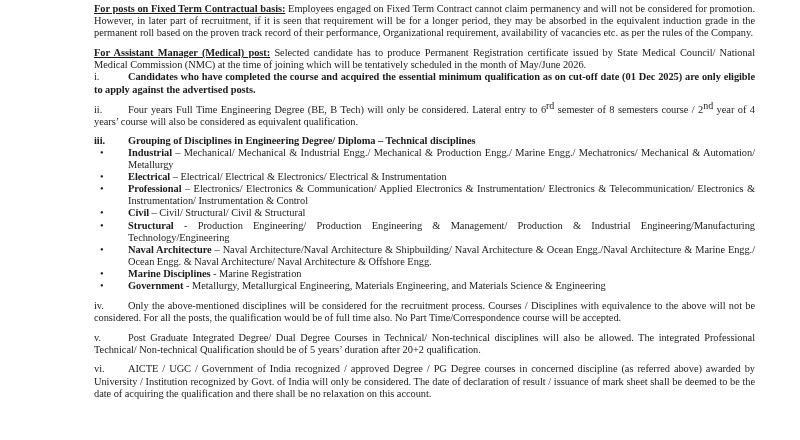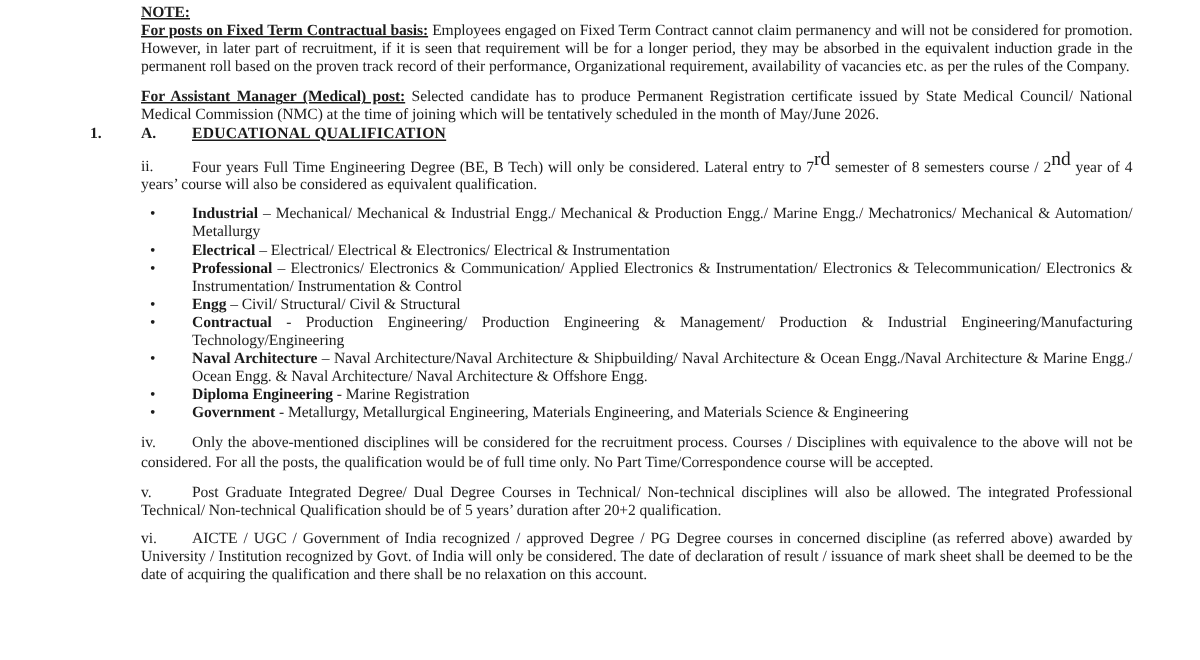--- a/index.html
+++ b/index.html
@@ -58,56 +58,56 @@
     padding-left: 34px;
     text-align: justify;
   }
   li.disc .bullet {
     position: absolute;
     left: 6px;
     top: 0;
   }
   li.disc b { font-weight: bold; }
   sup {
-    font-size: 13px;
+    font-size: 10px;
     line-height: 0;
     vertical-align: super;
   }
 </style>
 </head>
 <body>
 
 <div class="page">
 
   <div class="content">
-    <p><b class="u">NOTE:</b></p>
 
     <p class="mb8"><b class="u">For posts on Fixed Term Contractual basis:</b><span> Employees engaged on Fixed Term Contract cannot claim permanency and will not be considered for promotion. However, in later part of recruitment, if it is seen that requirement will be for a longer period, they may be absorbed in the equivalent induction grade in the permanent roll based on the proven track record of their performance, Organizational requirement, availability of vacancies etc. as per the rules of the Company.</span></p>
 
     <p class="mb10"><b class="u">For Assistant Manager (Medical) post:</b><span> Selected candidate has to produce Permanent Registration certificate issued by State Medical Council/ National Medical Commission (NMC) at the time of joining which will be tentatively scheduled in the month of May/June 2026.</span></p>
   </div>
 
-  <div class="sec-head"><span class="sec-num">1.</span><span class="sec-letter">A.</span><span class="sec-title">EDUCATIONAL QUALIFICATION</span></div>
 
   <div class="content">
+    <p class="mb8"><span class="num">i.</span><span class="bold-text">Candidates who have completed the course and acquired the essential minimum qualification as on cut-off date (01 Dec 2025) are only eligible to apply against the advertised posts.</span></p>
 
-    <p class="mb7"><span class="num">ii.</span><span>Four years Full Time Engineering Degree (BE, B Tech) will only be considered. Lateral entry to 7</span><sup>rd</sup><span> semester of 8 semesters course / 2</span><sup>nd</sup><span> year of 4 years’ course will also be considered as equivalent qualification.</span></p>
+    <p class="mb7"><span class="num">ii.</span><span>Four years Full Time Engineering Degree (BE, B Tech) will only be considered. Lateral entry to 6</span><sup>rd</sup><span> semester of 8 semesters course / 2</span><sup>nd</sup><span> year of 4 years’ course will also be considered as equivalent qualification.</span></p>
 
+    <p><span class="num num-bold">iii.</span><span class="bold-text">Grouping of Disciplines in Engineering Degree/ Diploma – Technical disciplines</span></p>
 
     <ul class="disc-list">
       <li class="disc"><span class="bullet">•</span><b>Industrial</b><span> – Mechanical/ Mechanical &amp; Industrial Engg./ Mechanical &amp; Production Engg./ Marine Engg./ Mechatronics/ Mechanical &amp; Automation/ Metallurgy</span></li>
       <li class="disc"><span class="bullet">•</span><b>Electrical</b><span> – Electrical/ Electrical &amp; Electronics/ Electrical &amp; Instrumentation</span></li>
       <li class="disc"><span class="bullet">•</span><b>Professional</b><span> –  Electronics/ Electronics &amp; Communication/ Applied Electronics &amp; Instrumentation/ Electronics &amp; Telecommunication/ Electronics &amp; Instrumentation/ Instrumentation &amp; Control</span></li>
-      <li class="disc"><span class="bullet">•</span><b>Engg</b><span> – Civil/ Structural/ Civil &amp; Structural</span></li>
-      <li class="disc"><span class="bullet">•</span><b>Contractual</b><span> - Production Engineering/ Production Engineering &amp; Management/ Production &amp; Industrial Engineering/Manufacturing Technology/Engineering</span></li>
+      <li class="disc"><span class="bullet">•</span><b>Civil</b><span> – Civil/ Structural/ Civil &amp; Structural</span></li>
+      <li class="disc"><span class="bullet">•</span><b>Structural</b><span> - Production Engineering/ Production Engineering &amp; Management/ Production &amp; Industrial Engineering/Manufacturing Technology/Engineering</span></li>
       <li class="disc"><span class="bullet">•</span><b>Naval Architecture</b><span> –  Naval Architecture/Naval Architecture &amp; Shipbuilding/ Naval Architecture &amp; Ocean Engg./Naval Architecture &amp; Marine Engg./ Ocean Engg. &amp; Naval Architecture/ Naval Architecture &amp; Offshore Engg.</span></li>
-      <li class="disc"><span class="bullet">•</span><b>Diploma Engineering</b><span> - Marine Registration</span></li>
+      <li class="disc"><span class="bullet">•</span><b>Marine Disciplines</b><span> - Marine Registration</span></li>
       <li class="disc"><span class="bullet">•</span><b>Government</b><span> - Metallurgy, Metallurgical Engineering, Materials Engineering, and Materials Science &amp; Engineering</span></li>
     </ul>
 
-    <p class="mb8"><span class="num">iv.</span><span>Only the above-mentioned disciplines will be considered for the recruitment process. Courses / Disciplines with equivalence to the above will not be considered. For all the posts, the qualification would be of full time only. No Part Time/Correspondence course will be accepted.</span></p>
+    <p class="mb8"><span class="num">iv.</span><span>Only the above-mentioned disciplines will be considered for the recruitment process. Courses / Disciplines with equivalence to the above will not be considered. For all the posts, the qualification would be of full time also. No Part Time/Correspondence course will be accepted.</span></p>
 
     <p class="mb7"><span class="num">v.</span><span>Post Graduate Integrated Degree/ Dual Degree Courses in Technical/ Non-technical disciplines will also be allowed. The integrated Professional Technical/ Non-technical Qualification should be of 5 years’ duration after 20+2 qualification.</span></p>
 
     <p><span class="num">vi.</span><span>AICTE / UGC / Government of India recognized / approved Degree / PG Degree courses in concerned discipline (as referred above) awarded by University / Institution recognized by Govt. of India will only be considered. The date of declaration of result / issuance of mark sheet shall be deemed to be the date of acquiring the qualification and there shall be no relaxation on this account.</span></p>
   </div>
 
 </div>
 
 </body></html>

